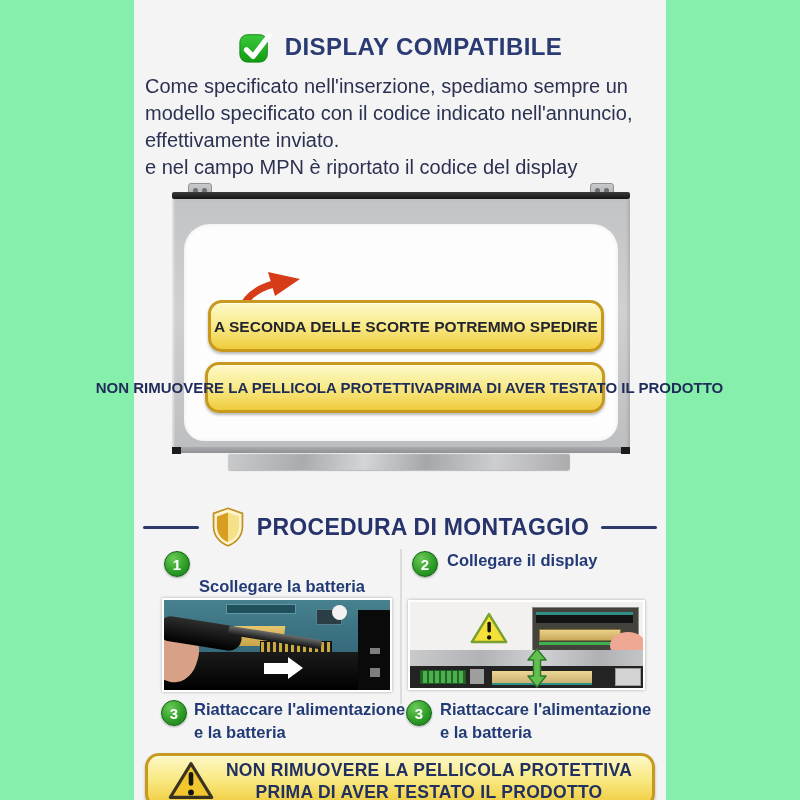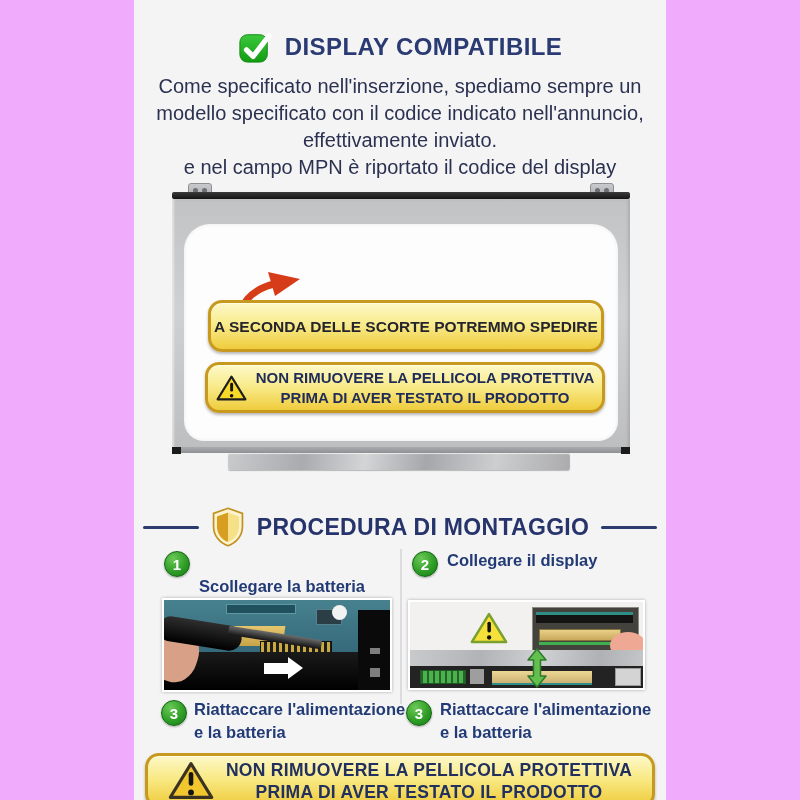--- a/index.html
+++ b/index.html
@@ -1,29 +1,29 @@
 <!DOCTYPE html>
 <html><head>
 <meta charset="utf-8">
 <style>
   * { margin:0; padding:0; box-sizing:border-box; }
   html,body { background:#fff; }
   #canvas {
     position:relative; width:800px; height:800px; overflow:hidden;
-    background:#f0abfc; font-family:"Liberation Sans", sans-serif;
+    background:#86efac; font-family:"Liberation Sans", sans-serif;
   }
   .abs { position:absolute; }
   .band { left:134px; top:0; width:532px; height:800px; background:#f4f4f5; }
 
   
   .hdr { left:134px; top:28px; width:532px; height:38px; display:flex; align-items:center; justify-content:center; gap:13px; }
   .hdr h1 { font-size:24px; font-weight:bold; color:#2a3a72; letter-spacing:.4px; white-space:nowrap; }
 
   
-  .intro { left:145px; top:73px; width:510px; text-align:center; color:#2b3150; font-size:20px; line-height:27px; }
+  .intro { left:145px; top:73px; width:510px; color:#2b3150; font-size:20px; line-height:27px; }
 
   
   .panel { left:172px; top:183px; width:458px; height:290px; }
   .bracket { position:absolute; width:24px; height:16px; top:0; background:linear-gradient(180deg,#c9cacc,#a9aaad); border:1px solid #8f9093; border-radius:3px 3px 0 0; }
   .bracket.bl { left:16px; } .bracket.br { right:16px; }
   .bracket i { position:absolute; top:4px; width:5px; height:5px; border-radius:50%; background:#6e6f73; }
   .bracket i:first-child { left:4px; } .bracket i:last-child { right:4px; }
   .topbar { position:absolute; left:0; top:9px; width:458px; height:7px; background:linear-gradient(180deg,#3c3c3c,#141414); border-radius:2px; }
   .pbody { position:absolute; left:0; top:16px; width:458px; height:250px;
            background:linear-gradient(180deg,#c2c3c5,#cfd0d2 45%,#bdbec0);
@@ -33,21 +33,21 @@
   .lip::before,.lip::after { content:""; position:absolute; top:0; width:9px; height:7px; background:#1b1b1b; }
   .lip::before{ left:0; } .lip::after{ right:0; }
   .foil { position:absolute; left:56px; top:270px; width:342px; height:17px; border-radius:2px;
           background:linear-gradient(100deg,#c9cacc 0%,#aaabae 22%,#d4d5d7 40%,#a6a7aa 58%,#cdced0 78%,#ababae 100%);
           box-shadow:inset 0 1px 1px rgba(255,255,255,.7), 0 1px 1px rgba(0,0,0,.25); }
 
   .note { position:absolute; border:3px solid #c7991f; border-radius:14px;
           background:linear-gradient(180deg,#fdf8c8 0%,#f9ec8e 45%,#efcc3d 100%);
           box-shadow:0 2px 3px rgba(0,0,0,.28), inset 0 1px 0 #fffde2;
           display:flex; align-items:center; justify-content:center; }
-  .note .txt { display:flex; flex-direction:column; align-items:center; justify-content:flex-start; }
+  .note .txt { display:flex; flex-direction:row; align-items:center; justify-content:flex-start; }
   .note .ln { white-space:nowrap; font-weight:bold; }
   .note1 { left:36px; top:117px; width:396px; height:52px; }
   .note1 .ln { font-size:15.5px; line-height:21px; color:#24242e; }
   .note2 { left:33px; top:179px; width:400px; height:51px; gap:9px; }
   .note2 .ln { font-size:15px; line-height:20px; color:#1f2b58; }
 
   
   .proc { left:134px; top:505px; width:532px; height:44px; display:flex; align-items:center; justify-content:center; gap:12px; }
   .proc h2 { font-size:23px; font-weight:bold; color:#26346b; letter-spacing:.3px; white-space:nowrap; }
   .rule { width:56px; height:3px; background:#2c3a6e; border-radius:2px; }

